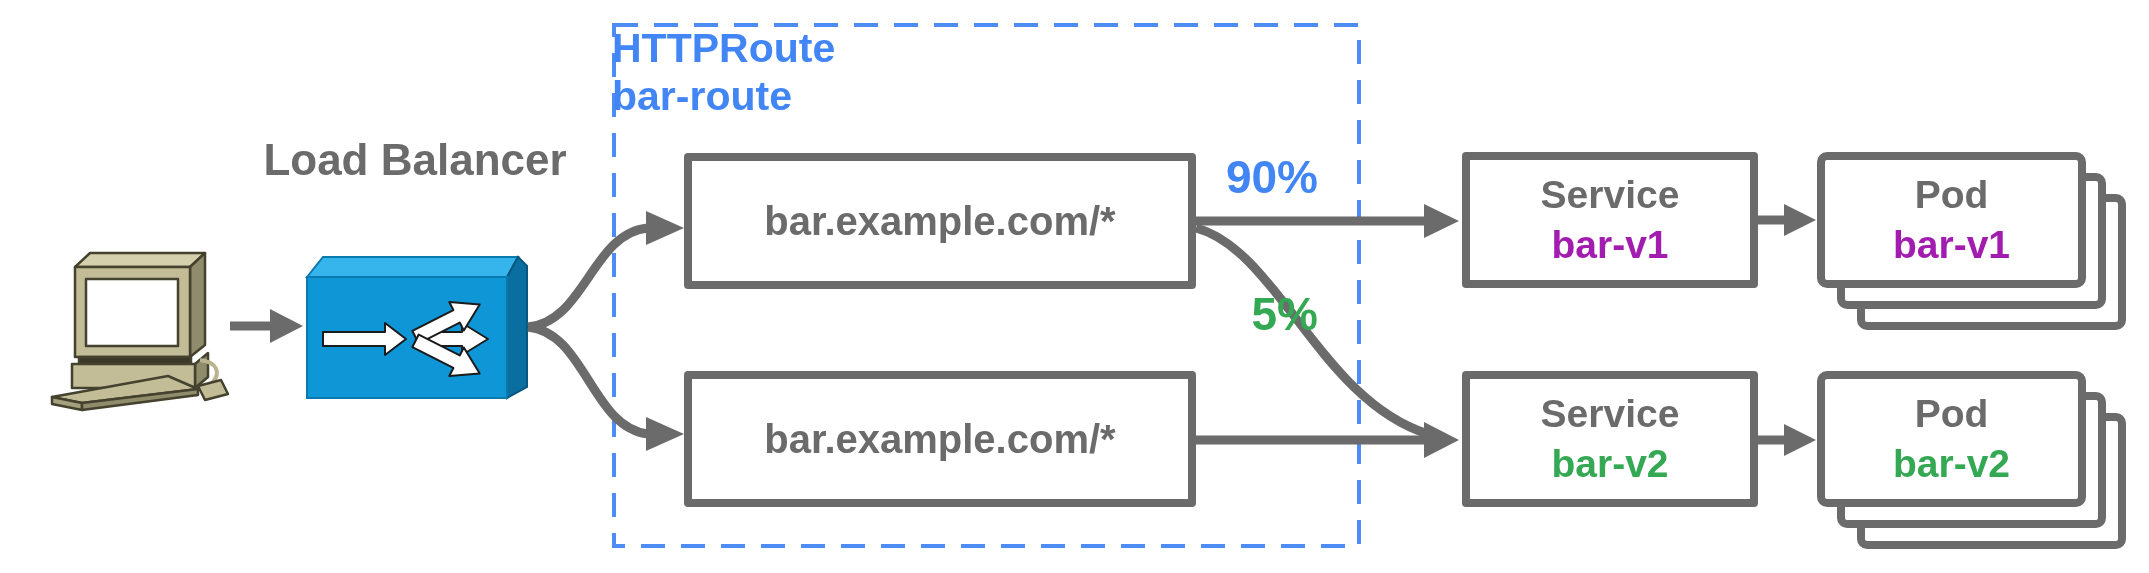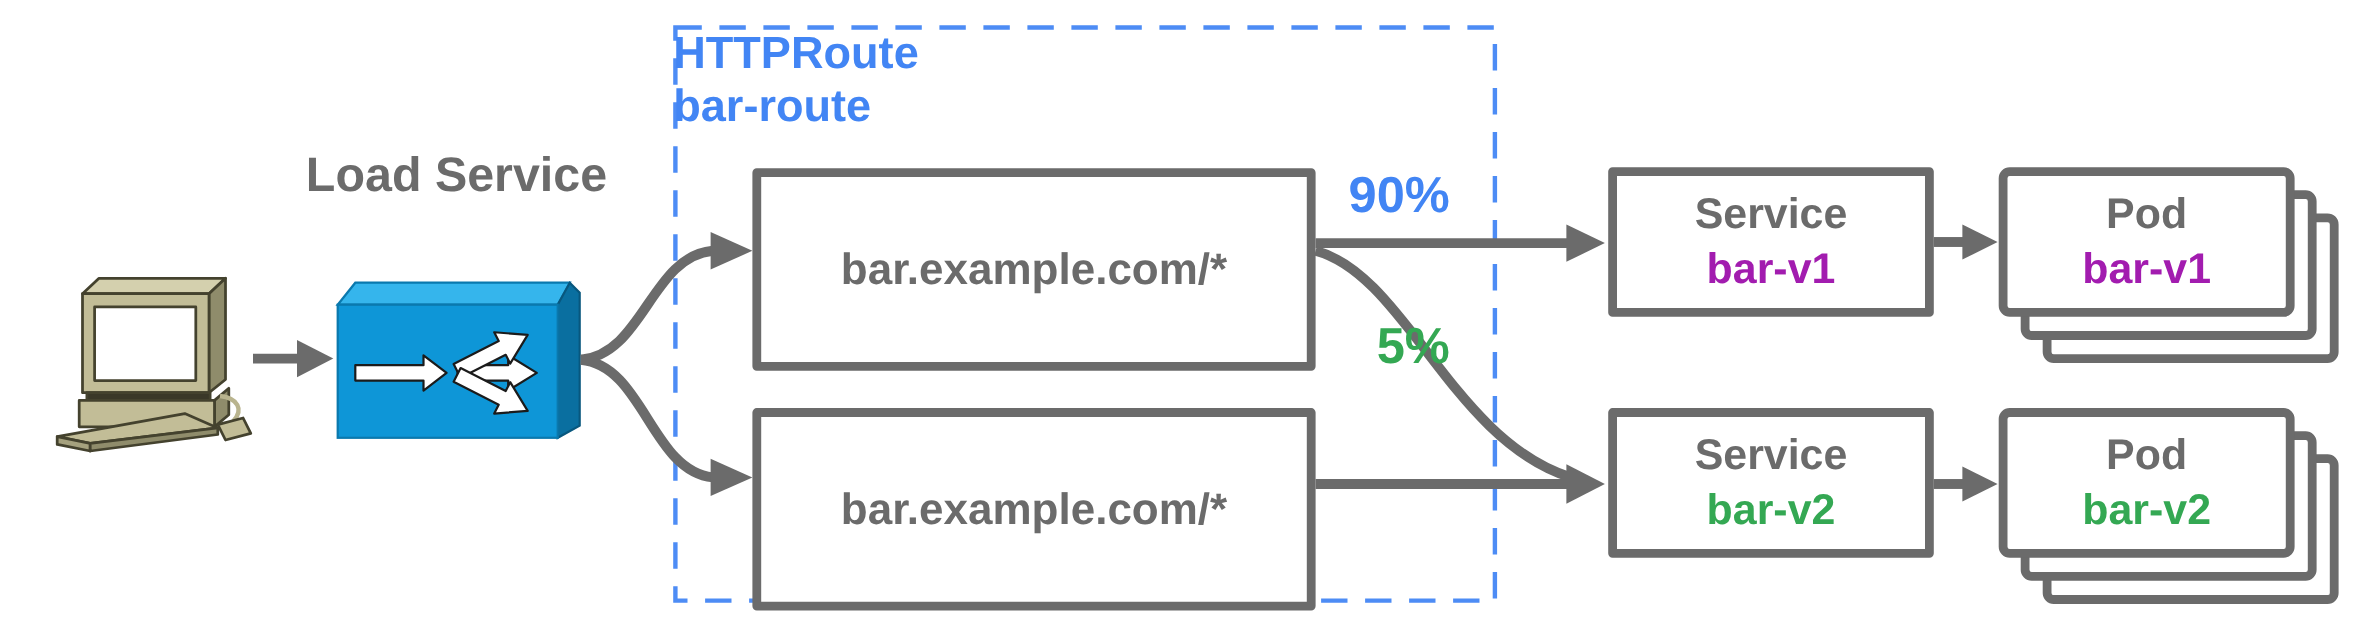--- a/index.html
+++ b/index.html
@@ -20,21 +20,21 @@
     left:612px;top:24px;width:749px;text-align:left;
     font-size:41px;line-height:48px;color:#4285F4;
   }
 
   .node{
     position:absolute;box-sizing:border-box;background:#ffffff;
     border:8px solid #6B6B6B;border-radius:4px;
     display:flex;flex-direction:column;align-items:center;justify-content:center;
     font-weight:700;color:#6B6B6B;text-align:center;
   }
-  .route-box{left:684px;width:512px;height:184px;font-size:40px;line-height:52px;}
+  .route-box{left:684px;width:512px;height:136px;font-size:40px;line-height:52px;}
   .route-box.r1{top:153px;}
   .route-box.r2{top:371px;}
 
   .service-box{left:1462px;width:296px;height:136px;font-size:39px;line-height:50px;}
   .service-box.s1{top:152px;}
   .service-box.s2{top:371px;}
 
   .pod-stack{position:absolute;width:258px;height:136px;}
   .pod-stack.p1{left:1817px;top:152px;}
   .pod-stack.p2{left:1817px;top:371px;}
@@ -127,21 +127,21 @@
     <g fill="#6B6B6B">
       <path d="M 1758 220 H 1786" stroke="#6B6B6B" stroke-width="9" fill="none"></path>
       <polygon points="1784,204 1816,220 1784,236"></polygon>
     </g>
     <g fill="#6B6B6B">
       <path d="M 1758 440 H 1786" stroke="#6B6B6B" stroke-width="9" fill="none"></path>
       <polygon points="1784,424 1816,440 1784,456"></polygon>
     </g>
   </svg>
 
-  <div class="label lb-label">Load Service</div>
+  <div class="label lb-label">Load Balancer</div>
 
   <div class="label httproute-title">
     <div>HTTPRoute</div>
     <div>bar-route</div>
   </div>
 
   <div class="node route-box r1">
     <div>bar.example.com/*</div>
   </div>
 

